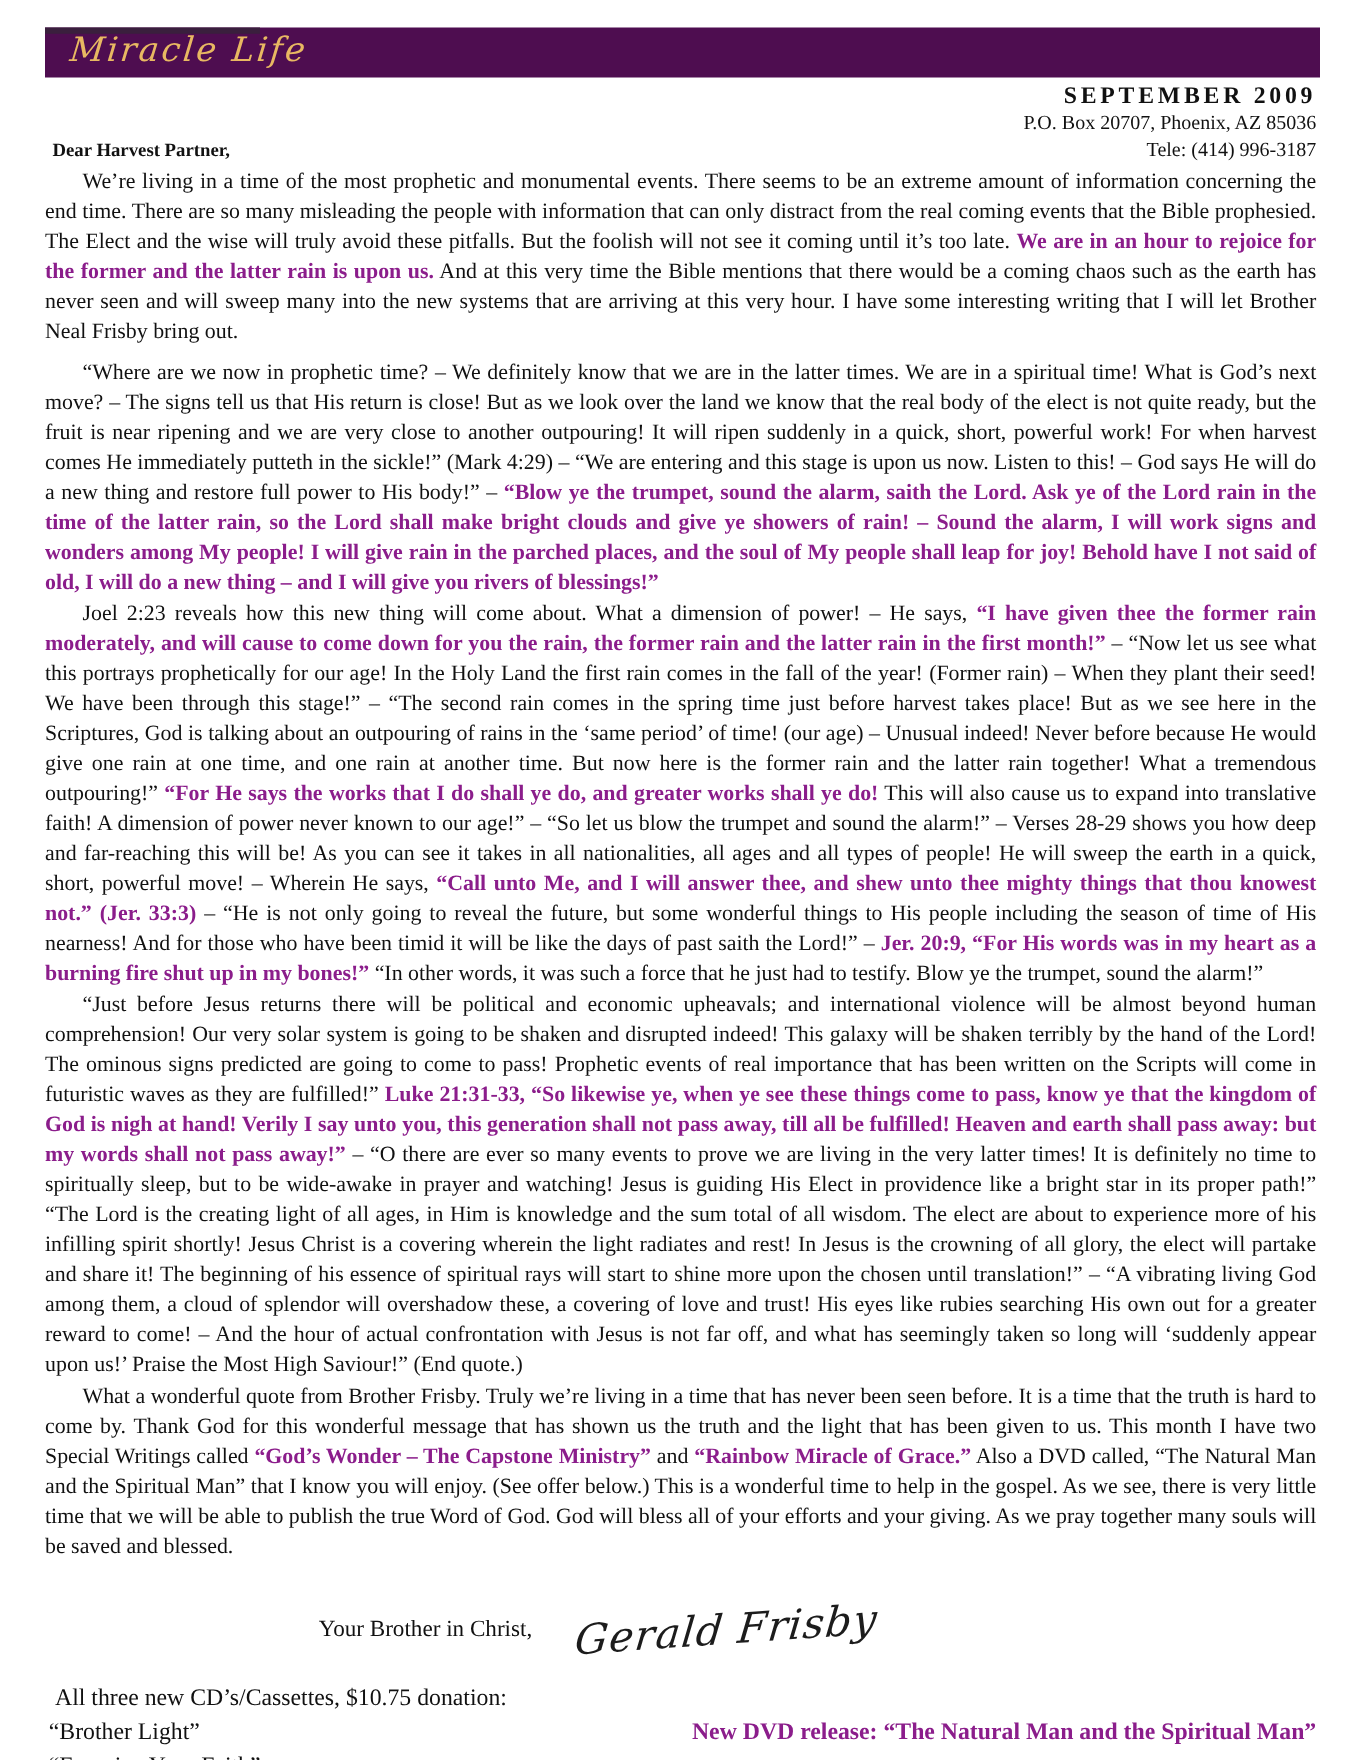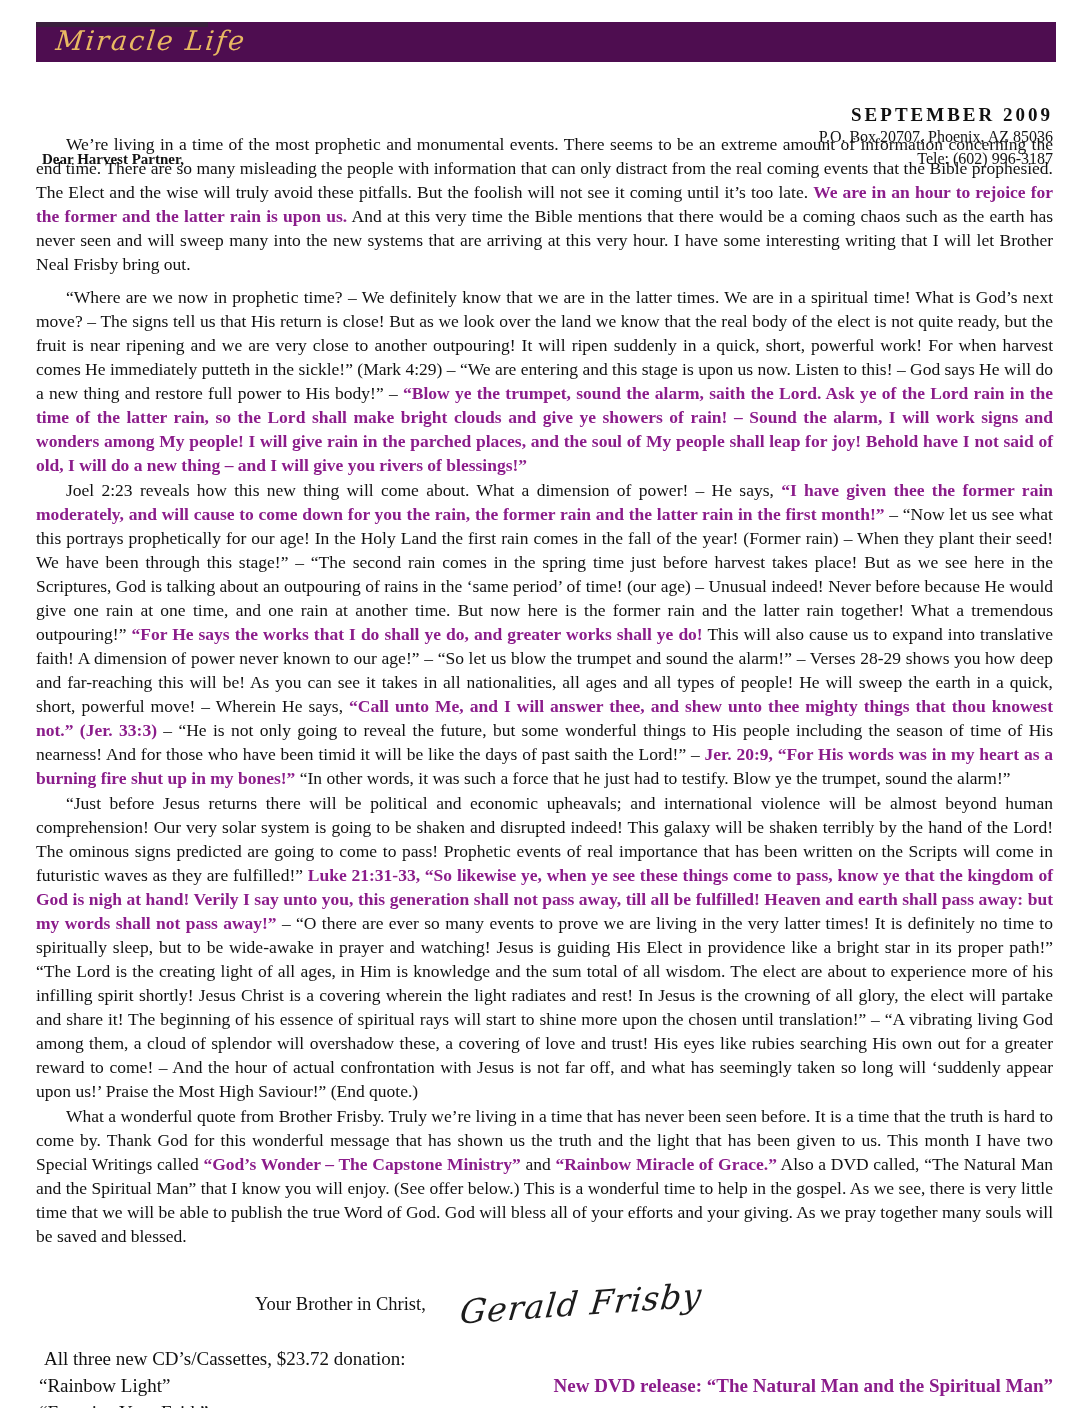--- a/index.html
+++ b/index.html
@@ -34,21 +34,21 @@
     transform: skewX(-6deg);
     white-space: nowrap;
   }
 
   
   .header-info {
     position: absolute; left: 36px; top: 66px; width: 1017px;
     text-align: right; line-height: 22px;
   }
   .header-date {
-    font-weight: bold; font-size: 19px; letter-spacing: 3px; margin-top: 38px;
+    font-weight: bold; font-size: 19px; letter-spacing: 3px;
   }
   .header-line { font-size: 16px; }
   .salutation {
     position: absolute; left: 6px; bottom: 0;
     font-weight: bold; font-size: 15px;
   }
 
   
   .letter-body {
     position: absolute; left: 36px; top: 132px; width: 1017px;
@@ -102,44 +102,44 @@
 <div class="page">
 
   <div class="banner">
     <div class="banner-accent"></div>
     <div class="banner-title">Miracle Life</div>
   </div>
 
   <div class="header-info">
     <div class="header-date">SEPTEMBER 2009</div>
     <div class="header-line">P.O. Box 20707, Phoenix, AZ 85036</div>
-    <div class="header-line">Tele: (602) 996-3187</div>
+    <div class="header-line">Tele: (414) 996-3187</div>
     <div class="salutation">Dear Harvest Partner,</div>
   </div>
 
   <div class="letter-body">
       <p class="para"><span>We’re living in a time of the most prophetic and monumental events. There seems to be an extreme amount of information concerning the end time. There are so many misleading the people with information that can only distract from the real coming events that the Bible prophesied. The Elect and the wise will truly avoid these pitfalls. But the foolish will not see it coming until it’s too late. </span><span class="purple">We are in an hour to rejoice for the former and the latter rain is upon us.</span><span> And at this very time the Bible mentions that there would be a coming chaos such as the earth has never seen and will sweep many into the new systems that are arriving at this very hour. I have some interesting writing that I will let Brother Neal Frisby bring out.</span></p>
       <p class="para gap"><span>“Where are we now in prophetic time? – We definitely know that we are in the latter times. We are in a spiritual time! What is God’s next move? – The signs tell us that His return is close! But as we look over the land we know that the real body of the elect is not quite ready, but the fruit is near ripening and we are very close to another outpouring! It will ripen suddenly in a quick, short, powerful work! For when harvest comes He immediately putteth in the sickle!” (Mark 4:29) – “We are entering and this stage is upon us now. Listen to this! – God says He will do a new thing and restore full power to His body!” – </span><span class="purple">“Blow ye the trumpet, sound the alarm, saith the Lord. Ask ye of the Lord rain in the time of the latter rain, so the Lord shall make bright clouds and give ye showers of rain! – Sound the alarm, I will work signs and wonders among My people! I will give rain in the parched places, and the soul of My people shall leap for joy! Behold have I not said of old, I will do a new thing – and I will give you rivers of blessings!”</span></p>
       <p class="para"><span>Joel 2:23 reveals how this new thing will come about. What a dimension of power! – He says, </span><span class="purple">“I have given thee the former rain moderately, and will cause to come down for you the rain, the former rain and the latter rain in the first month!”</span><span> – “Now let us see what this portrays prophetically for our age! In the Holy Land the first rain comes in the fall of the year! (Former rain) – When they plant their seed! We have been through this stage!” – “The second rain comes in the spring time just before harvest takes place! But as we see here in the Scriptures, God is talking about an outpouring of rains in the ‘same period’ of time! (our age) – Unusual indeed! Never before because He would give one rain at one time, and one rain at another time. But now here is the former rain and the latter rain together! What a tremendous outpouring!” </span><span class="purple">“For He says the works that I do shall ye do, and greater works shall ye do!</span><span> This will also cause us to expand into translative faith! A dimension of power never known to our age!” – “So let us blow the trumpet and sound the alarm!” – Verses 28-29 shows you how deep and far-reaching this will be! As you can see it takes in all nationalities, all ages and all types of people! He will sweep the earth in a quick, short, powerful move! – Wherein He says, </span><span class="purple">“Call unto Me, and I will answer thee, and shew unto thee mighty things that thou knowest not.” (Jer. 33:3)</span><span> – “He is not only going to reveal the future, but some wonderful things to His people including the season of time of His nearness! And for those who have been timid it will be like the days of past saith the Lord!” – </span><span class="purple">Jer. 20:9, “For His words was in my heart as a burning fire shut up in my bones!”</span><span> “In other words, it was such a force that he just had to testify. Blow ye the trumpet, sound the alarm!”</span></p>
       <p class="para"><span>“Just before Jesus returns there will be political and economic upheavals; and international violence will be almost beyond human comprehension! Our very solar system is going to be shaken and disrupted indeed! This galaxy will be shaken terribly by the hand of the Lord! The ominous signs predicted are going to come to pass! Prophetic events of real importance that has been written on the Scripts will come in futuristic waves as they are fulfilled!” </span><span class="purple">Luke 21:31-33, “So likewise ye, when ye see these things come to pass, know ye that the kingdom of God is nigh at hand! Verily I say unto you, this generation shall not pass away, till all be fulfilled! Heaven and earth shall pass away: but my words shall not pass away!”</span><span> – “O there are ever so many events to prove we are living in the very latter times! It is definitely no time to spiritually sleep, but to be wide-awake in prayer and watching! Jesus is guiding His Elect in providence like a bright star in its proper path!”  “The Lord is the creating light of all ages, in Him is knowledge and the sum total of all wisdom. The elect are about to experience more of his infilling spirit shortly! Jesus Christ is a covering wherein the light radiates and rest! In Jesus is the crowning of all glory, the elect will partake and share it! The beginning of his essence of spiritual rays will start to shine more upon the chosen until translation!” – “A vibrating living God among them, a cloud of splendor will overshadow these, a covering of love and trust! His eyes like rubies searching His own out for a greater reward to come! – And the hour of actual confrontation with Jesus is not far off, and what has seemingly taken so long will ‘suddenly appear upon us!’ Praise the Most High Saviour!” (End quote.)</span></p>
       <p class="para"><span>What a wonderful quote from Brother Frisby. Truly we’re living in a time that has never been seen before. It is a time that the truth is hard to come by. Thank God for this wonderful message that has shown us the truth and the light that has been given to us. This month I have two Special Writings called </span><span class="purple">“God’s Wonder – The Capstone Ministry”</span><span> and </span><span class="purple">“Rainbow Miracle of Grace.”</span><span> Also a DVD called, “The Natural Man and the Spiritual Man” that I know you will enjoy. (See offer below.) This is a wonderful time to help in the gospel. As we see, there is very little time that we will be able to publish the true Word of God. God will bless all of your efforts and your giving. As we pray together many souls will be saved and blessed.</span></p>
     </div>
 
   <div class="flow-wrap">
     <div class="closing">
       <span class="closing-label">Your Brother in Christ,</span>
       <span class="signature">Gerald Frisby</span>
     </div>
 
     <div class="offers">
       <div class="offers-row">
-        <span class="offers-left cd-header">All three new CD’s/Cassettes, $23.72 donation:</span>
+        <span class="offers-left cd-header">All three new CD’s/Cassettes, $10.75 donation:</span>
       </div>
       <div class="offers-row">
-        <span class="offers-left">“Rainbow Light”</span>
+        <span class="offers-left">“Brother Light”</span>
         <span class="offers-right align-right dvd-release">New DVD release: “The Natural Man and the Spiritual Man”</span>
       </div>
       <div class="offers-row">
         <span class="offers-left">“Examine Your Faith”</span>
       </div>
     </div>
   </div>
 
 </div>
 

